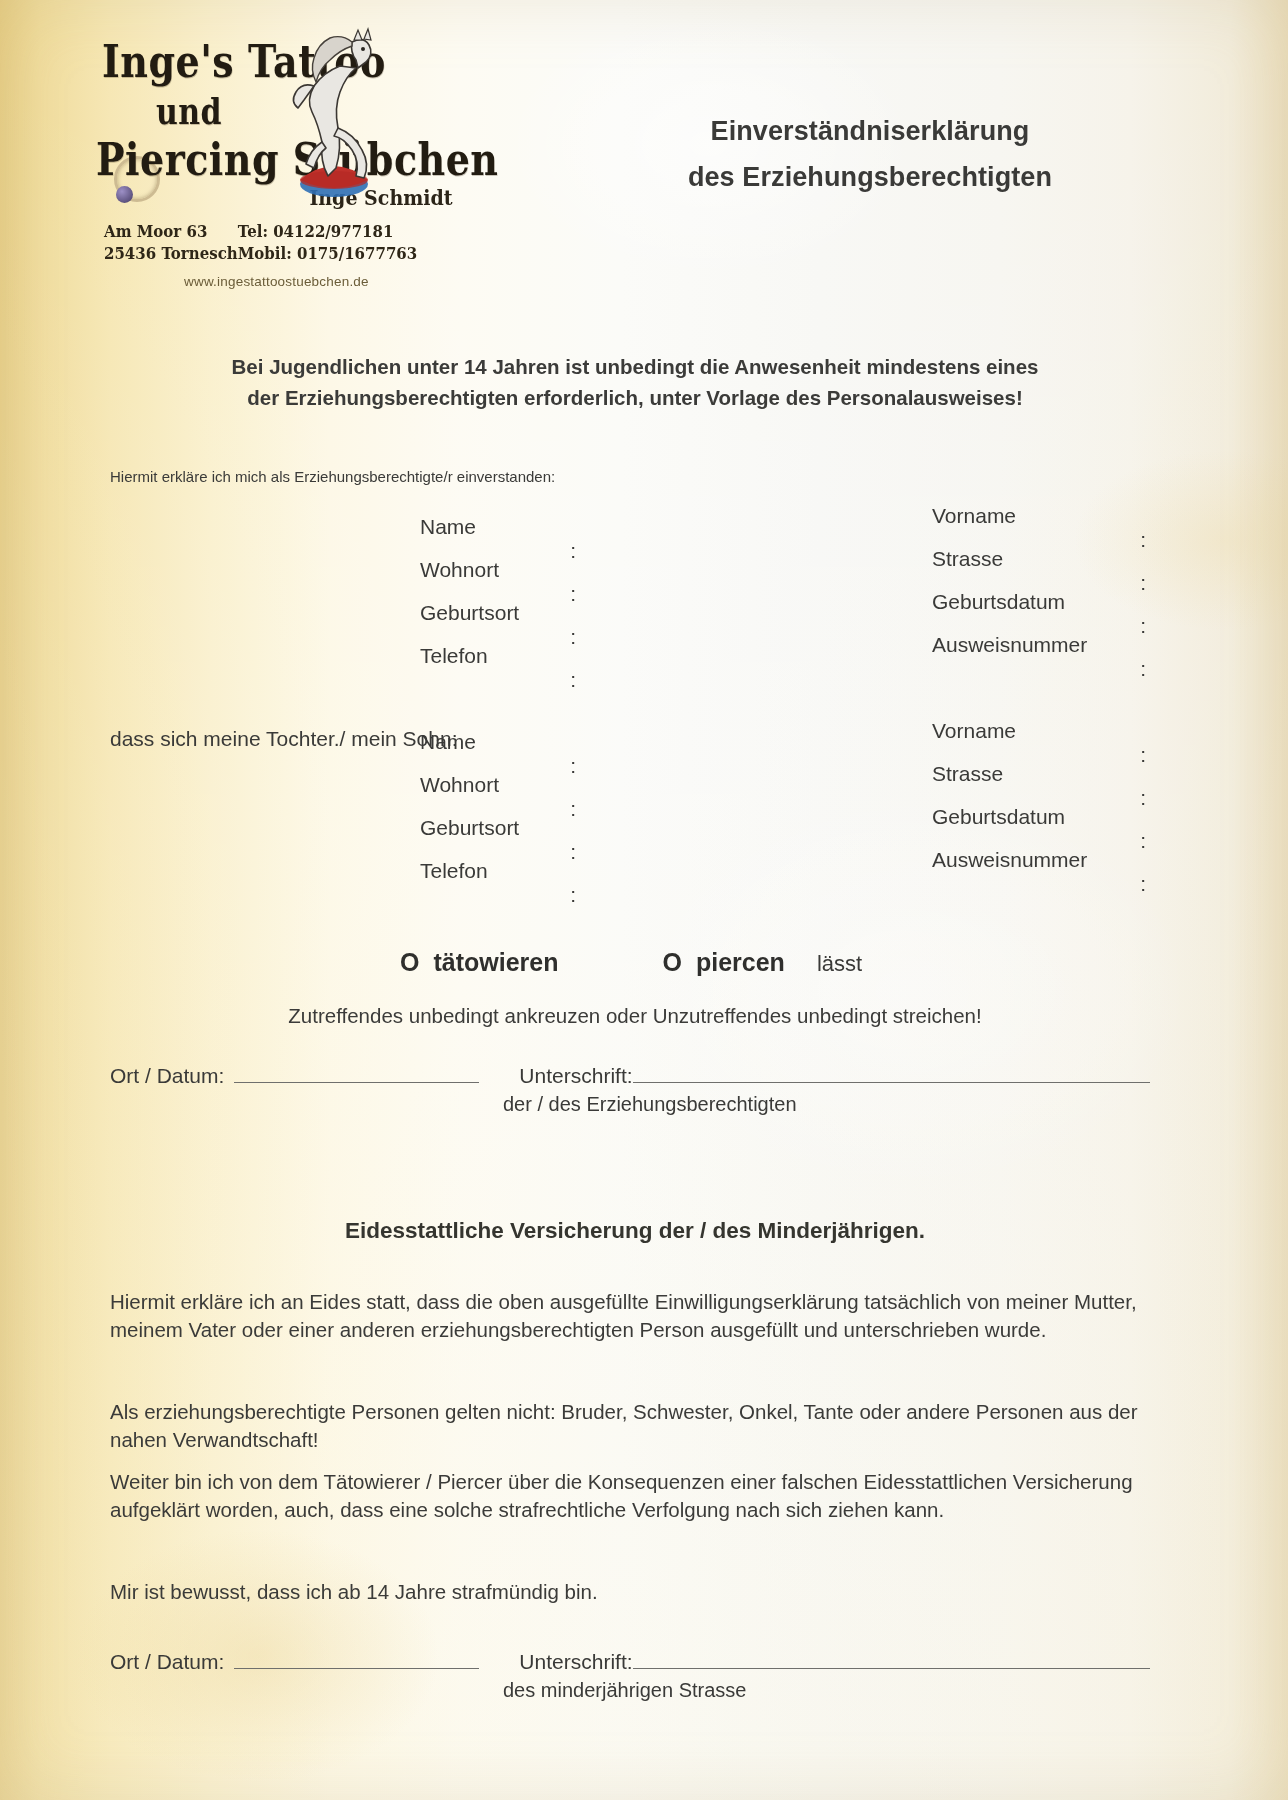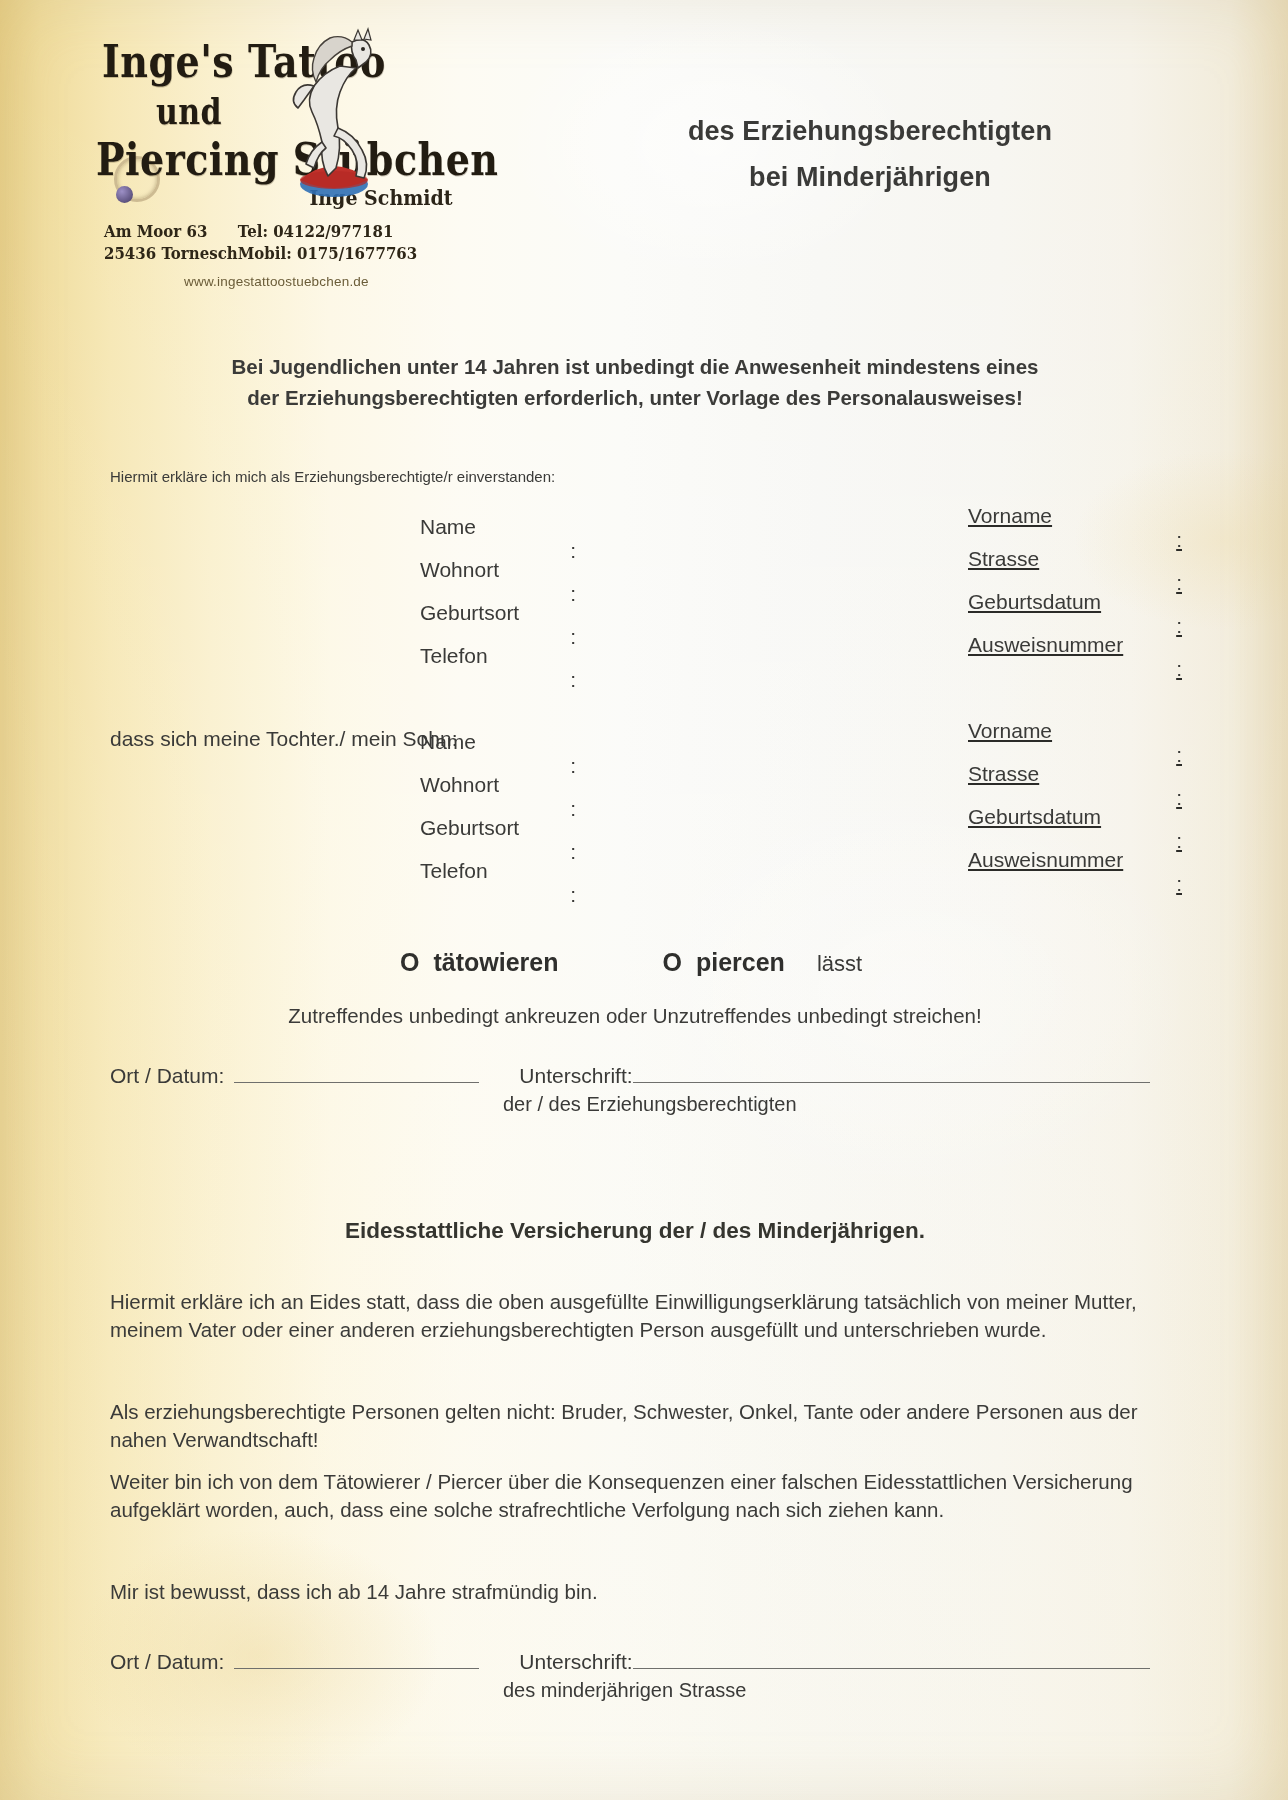--- a/index.html
+++ b/index.html
@@ -192,21 +192,21 @@
     color: #3a3a38;
     margin: 0 4px 0 0;
   }
   .fline {
     flex: 1;
     border-bottom: 1.6px solid #6f6f6c;
     height: 1px;
     margin-bottom: 5px;
   }
   .g-left { left: 110px; width: 470px; }
-  .g-right { left: 726px; width: 460px; text-decoration: underline; }
+  .g-right { left: 690px; width: 460px; }
   .col-left .flabel { width: 160px; }
   .col-right .flabel { width: 218px; }
 
   
   .choice {
     position: absolute;
     left: 400px;
     top: 948px;
     display: flex;
     align-items: baseline;
@@ -317,22 +317,22 @@
           <path d="M54 130 Q42 138 38 152 L46 156 Q50 142 58 136 Z"></path>
         </g>
         <path d="M84 30 Q74 22 62 26 Q50 32 46 46 Q42 58 48 70 Q52 56 62 48 Q72 38 84 34 Z" fill="#d8d4cc" stroke="#45403a" stroke-width="1.4"></path>
         <path d="M86 28 L90 18 L94 28 Z" fill="#e9e7e2" stroke="#3b3733" stroke-width="1.2"></path>
         <path d="M96 27 L100 17 L103 28 Z" fill="#e9e7e2" stroke="#3b3733" stroke-width="1.2"></path>
         <circle cx="95" cy="37" r="2" fill="#2a2622"></circle>
       </svg>
     </div>
 
     <div class="heading">
+      <div>Einverständniserklärung</div>
       <div>des Erziehungsberechtigten</div>
-      <div>bei Minderjährigen</div>
     </div>
 
     <div class="intro">
       <div>Bei Jugendlichen unter 14 Jahren ist unbedingt die Anwesenheit mindestens eines</div>
       <div>der Erziehungsberechtigten erforderlich, unter Vorlage des Personalausweises!</div>
     </div>
 
     <div class="lead">Hiermit erkläre ich mich als Erziehungsberechtigte/r einverstanden:</div>
 
     <div class="formgrid g-left col-left" style="top:515px">

